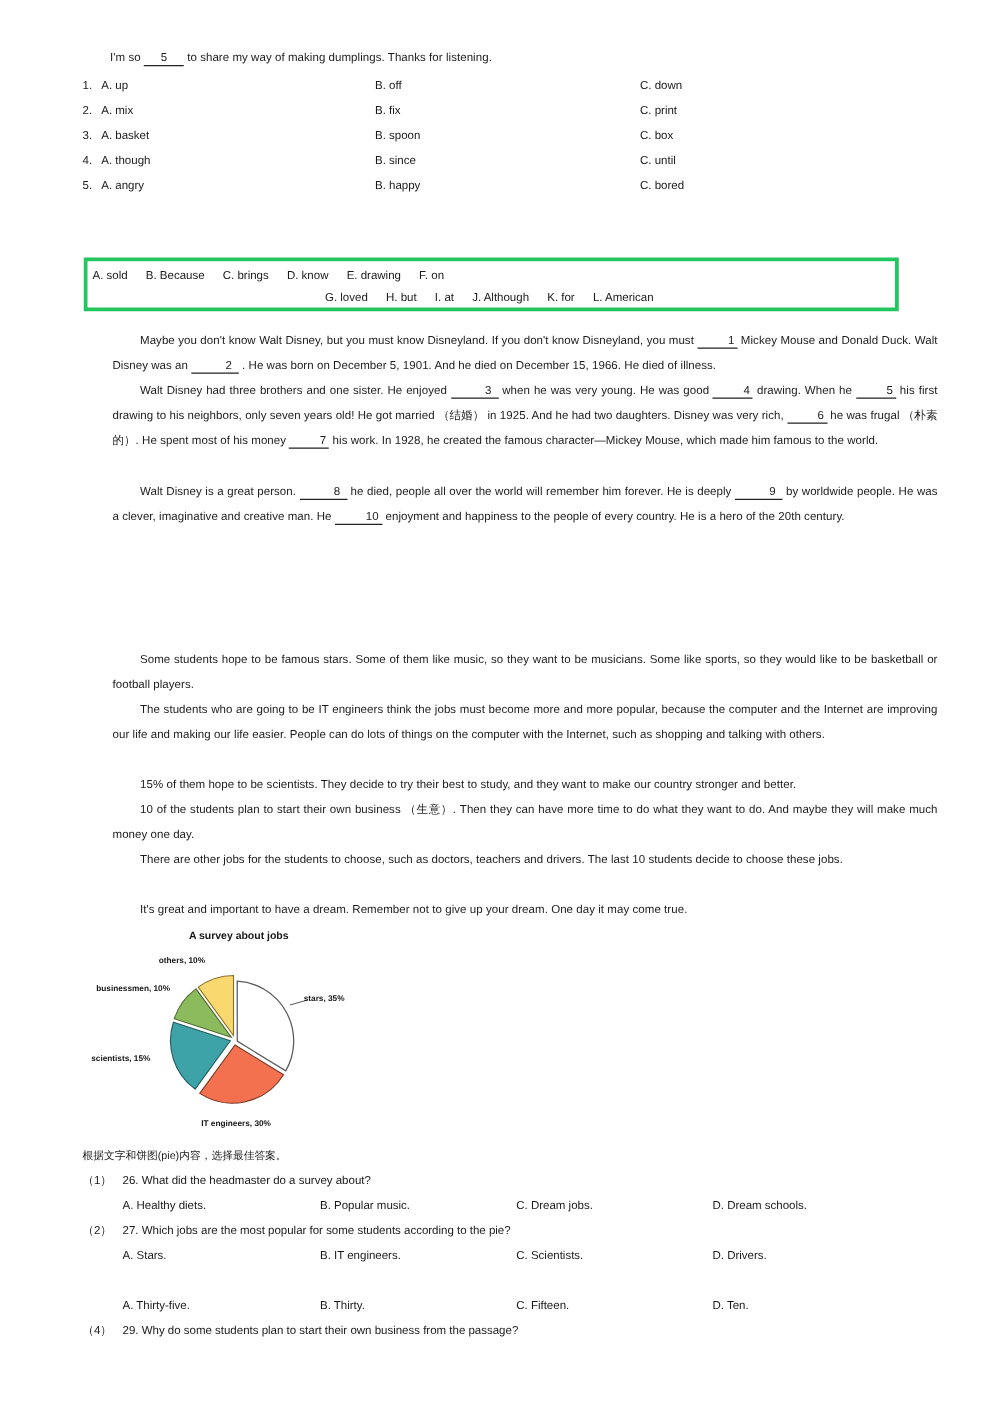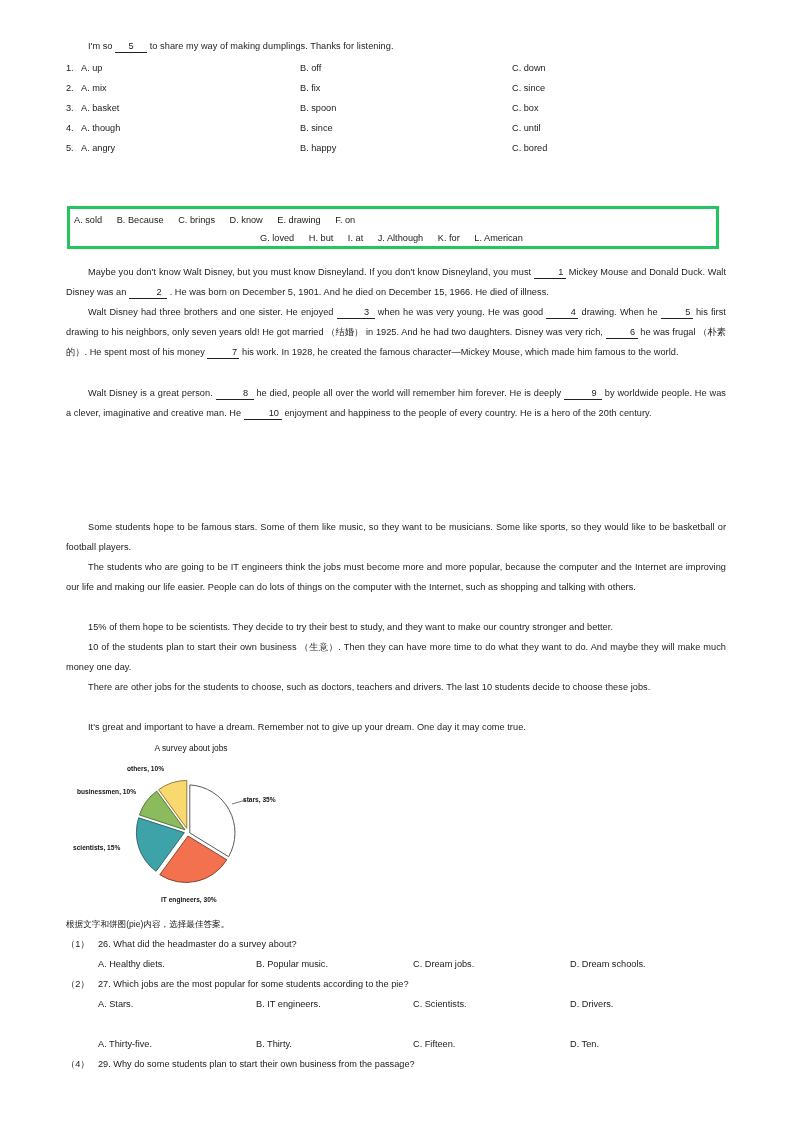--- a/index.html
+++ b/index.html
@@ -25,21 +25,21 @@
   }
   .para {
     position: absolute;
     font-size: 9.2px;
     line-height: 20px;
     text-align: justify;
     color: #1c1c1c;
     letter-spacing: 0.05px;
   }
   .para.nojust { text-align: left; }
-  .indent { text-indent: 22px; }
+  .indent { text-indent: 22px; margin-left: 24px; }
 
   .blank {
     display: inline-block;
     border-bottom: 1px solid #222;
     text-align: center;
     font-size: 9.2px;
     line-height: 11px;
     vertical-align: baseline;
     padding: 0 1px;
   }
@@ -105,21 +105,21 @@
     width: 300px;
     height: 175px;
   }
   .chart-title {
     position: absolute;
     left: 0;
     top: 3px;
     width: 250px;
     text-align: center;
     font-size: 8.4px;
-    font-weight: normal;
+    font-weight: bold;
     color: #161616;
   }
   .pie-svg { position: absolute; left: 0; top: 0; }
   .pie-label {
     position: absolute;
     font-size: 6.6px;
     font-weight: bold;
     color: #141414;
     white-space: nowrap;
   }
@@ -166,21 +166,21 @@
   <div class="mcrow" style="top:58px;">
     <span class="num">1.</span>
     <span class="optA">A. up</span>
     <span class="optB">B. off</span>
     <span class="optC">C. down</span>
   </div>
   <div class="mcrow" style="top:78px;">
     <span class="num">2.</span>
     <span class="optA">A. mix</span>
     <span class="optB">B. fix</span>
-    <span class="optC">C. since</span>
+    <span class="optC">C. print</span>
   </div>
   <div class="mcrow" style="top:98px;">
     <span class="num">3.</span>
     <span class="optA">A. basket</span>
     <span class="optB">B. spoon</span>
     <span class="optC">C. box</span>
   </div>
   <div class="mcrow" style="top:118px;">
     <span class="num">4.</span>
     <span class="optA">A. though</span>

